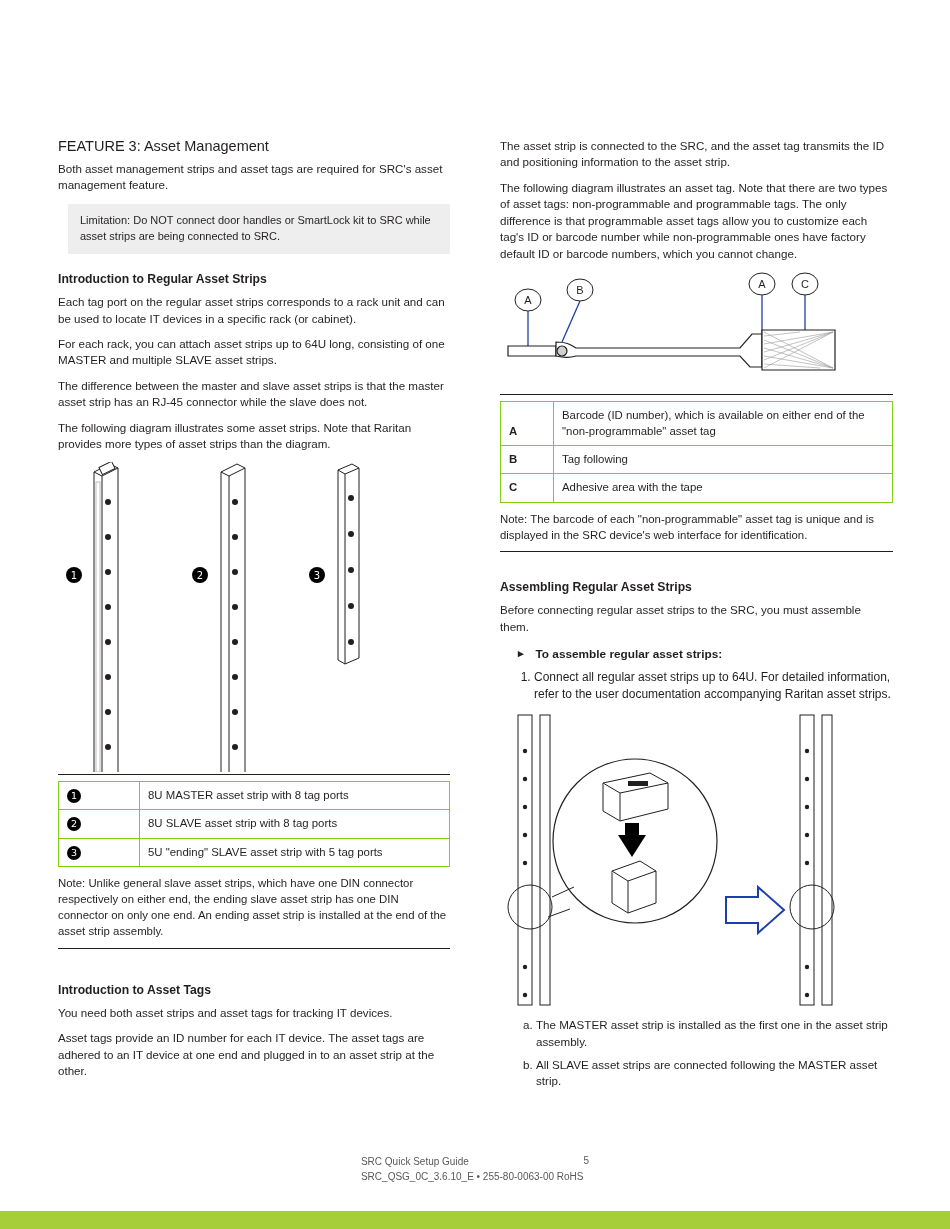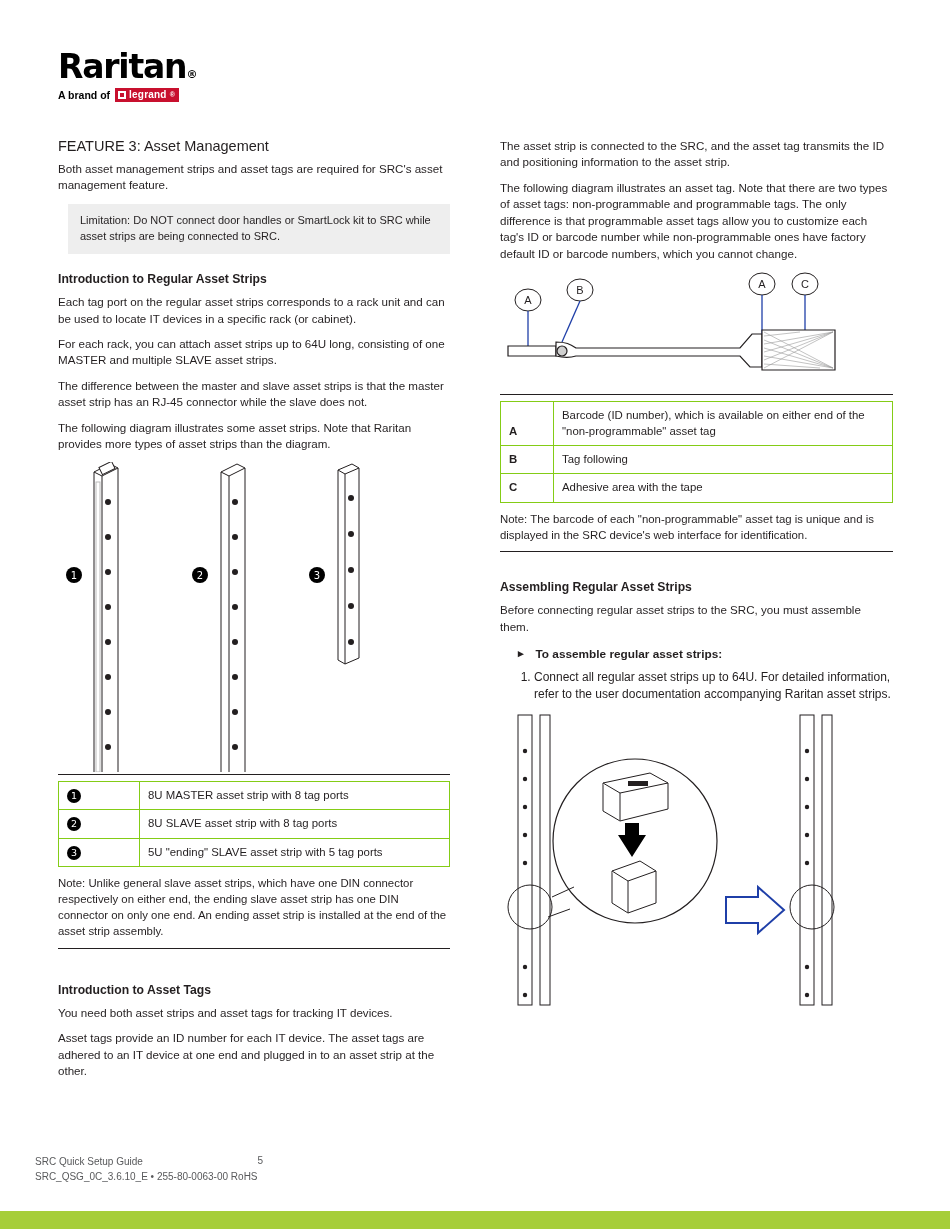--- a/index.html
+++ b/index.html
@@ -188,49 +188,38 @@
   ol.alpha li { margin-bottom: 7px; }
 
   
   .footer {
     position: absolute;
     left: 35px; top: 1155px;
     width: 880px;
     font-size: 10px;
     color: #58595b;
     display: flex;
-    justify-content: flex-start;
+    justify-content: center;
     align-items: flex-start;
   }
   .footer .lines div { line-height: 1.45; }
   .footer-bar {
     position: absolute;
     left: 0; top: 1211px;
     width: 950px; height: 18px;
     background: #a6ce39;
   }
   svg { display: block; }
   .fig { position: relative; }
 </style>
 </head>
 <body>
 
 <div class="page">
 
-  <div class="logo-block">
-    <div class="logo-raritan"><span>Raritan</span><span class="reg">®</span></div>
-    <div class="logo-sub">
-      <span>A brand of</span>
-      <span class="legrand-box">
-        <span class="legrand-mark"></span>
-        <span>legrand</span>
-          <span style="font-size:7px;vertical-align:top">®</span>
-      </span>
-    </div>
-  </div>
 
   <div class="col-left">
 
     <h1 class="section-title">FEATURE 3: Asset Management</h1>
     <p>Both asset management strips and asset tags are required for SRC's asset management feature.</p>
 
     <div class="note-box">Limitation: Do NOT connect door handles or SmartLock kit to SRC while asset strips are being connected to SRC.</div>
 
     <h2 class="sub-title">Introduction to Regular Asset Strips</h2>
     <p>Each tag port on the regular asset strips corresponds to a rack unit and can be used to locate IT devices in a specific rack (or cabinet).</p>
@@ -467,20 +456,24 @@
         <g fill="#000">
           <path d="M132 146 L146 124 L139 124 L139 112 L125 112 L125 124 L118 124 Z"></path>
         </g>
 
         <g fill="#ffffff" stroke="#1f3fa8" stroke-width="2">
           <path d="M226 186 L258 186 L258 176 L284 199 L258 222 L258 212 L226 212 Z"></path>
         </g>
       </svg>
     </div>
 
+    <ol class="alpha">
+      <li>The MASTER asset strip is installed as the first one in the asset strip assembly.</li>
+      <li>All SLAVE asset strips are connected following the MASTER asset strip.</li>
+    </ol>
   </div>
 
   <div class="footer">
     <div class="lines">
       <div>SRC Quick Setup Guide</div>
       <div>SRC_QSG_0C_3.6.10_E • 255-80-0063-00 RoHS</div>
     </div>
     <div>5</div>
   </div>
   <div class="footer-bar"></div>

